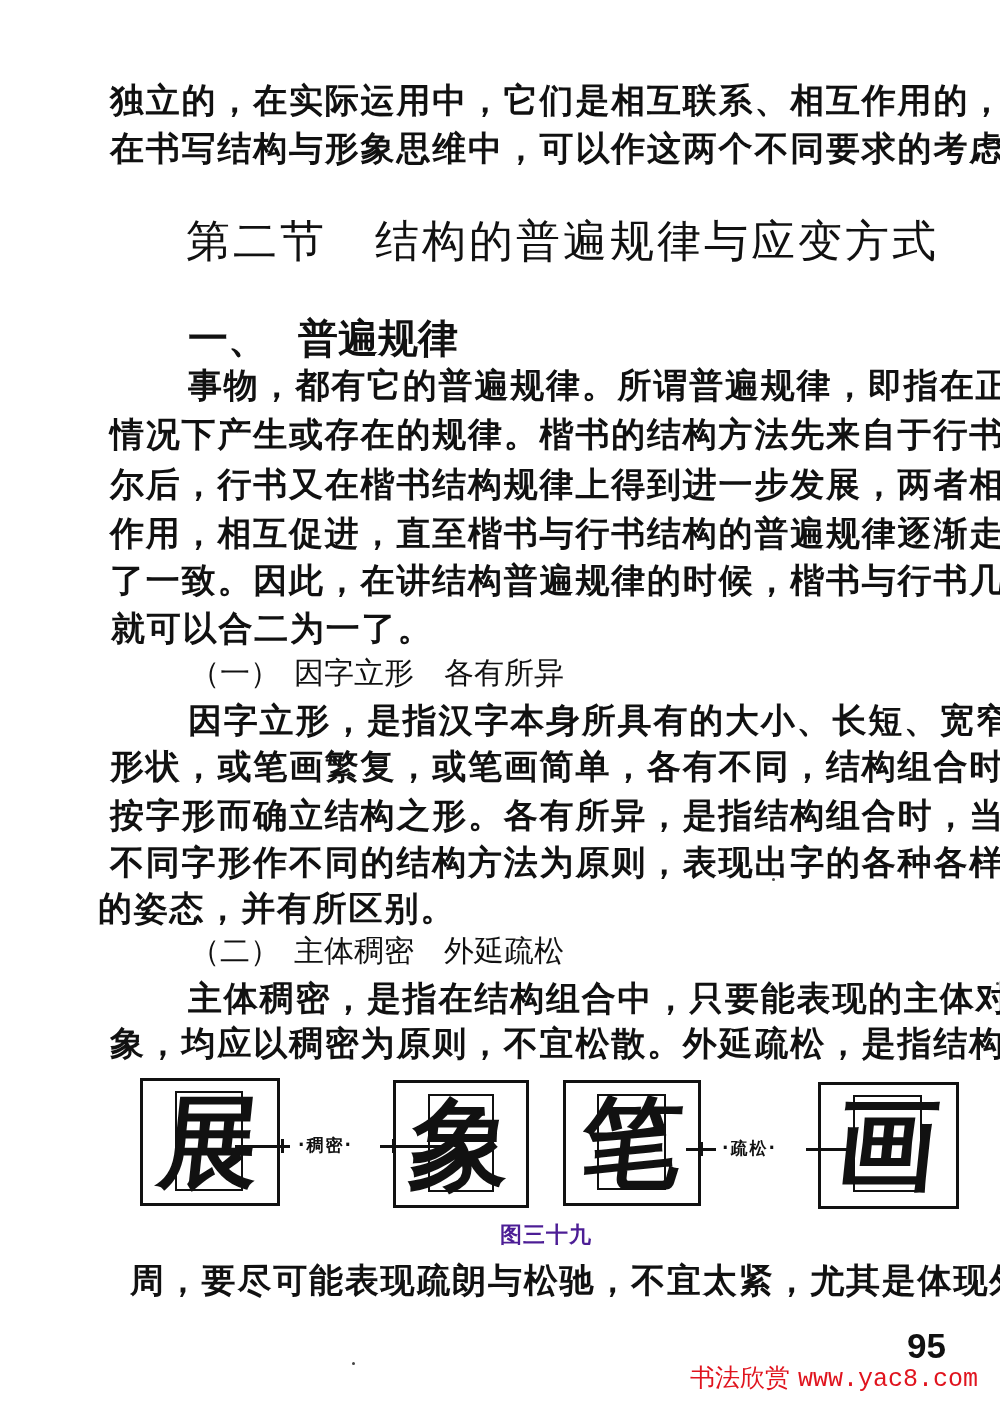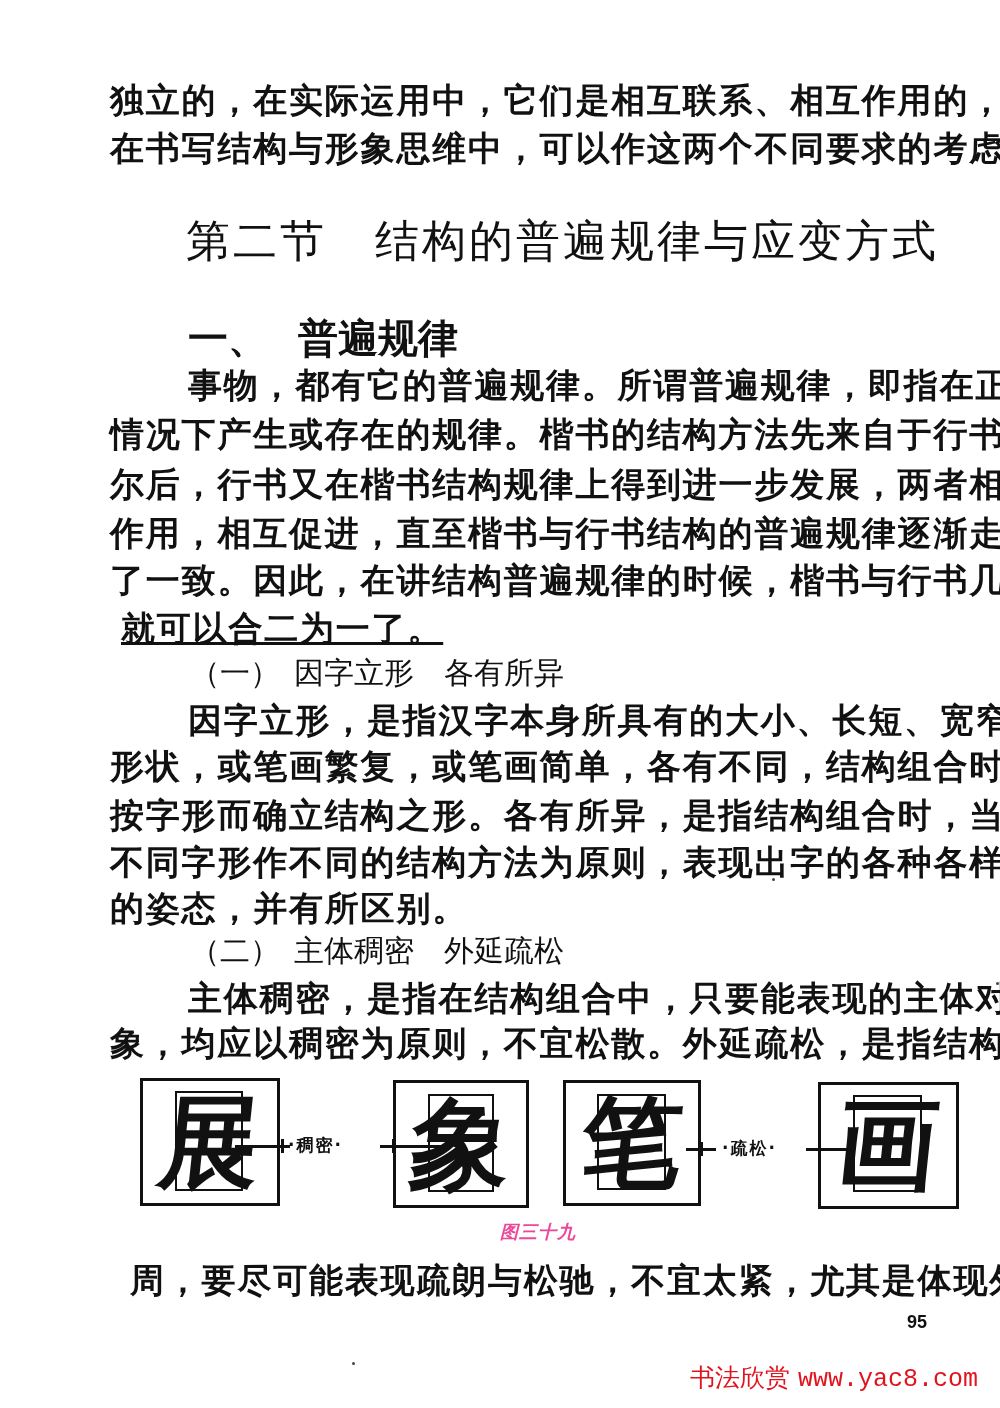--- a/index.html
+++ b/index.html
@@ -81,32 +81,32 @@
     }
     .fig-label {
       position: absolute;
       font-size: 17px;
       font-weight: bold;
       white-space: nowrap;
       letter-spacing: 2px;
     }
     .fig-caption {
       position: absolute;
-      font-size: 18px;
+      font-size: 22px;
       font-weight: bold;
       white-space: nowrap;
       letter-spacing: 1px;
-      color: #ec4899;
-      font-style: italic;
+      color: #4c1d95;
     }
     .page-number {
       position: absolute;
       font-family: "Liberation Sans", sans-serif;
-      font-size: 18px;
-      font-weight: bold;
+      font-size: 35px;
+      font-weight: bold;
+      margin-top: 14px;
     }
     .watermark {
       position: absolute;
       white-space: nowrap;
       color: #e0141e;
       font-size: 25px;
       font-family: "DejaVu Serif", serif;
     }
     .watermark .url {
       font-family: "Liberation Mono", monospace;
@@ -132,48 +132,48 @@
 
 <div class="heading" style="left:188px; top:318px;">
   <span>一、</span><span class="gap" style="width:30px;"></span><span>普遍规律</span>
 </div>
 
 <div class="line" style="left:188px; top:365px;">事物，都有它的普遍规律。所谓普遍规律，即指在正常</div>
 <div class="line" style="left:110px; top:414px;">情况下产生或存在的规律。楷书的结构方法先来自于行书，</div>
 <div class="line" style="left:110px; top:464px;">尔后，行书又在楷书结构规律上得到进一步发展，两者相互</div>
 <div class="line" style="left:110px; top:513px;">作用，相互促进，直至楷书与行书结构的普遍规律逐渐走向</div>
 <div class="line" style="left:110px; top:560px;">了一致。因此，在讲结构普遍规律的时候，楷书与行书几乎</div>
-<div class="line" style="left:121px; top:608px;text-decoration:underline;">就可以合二为一了。</div>
+<div class="line" style="left:111px; top:608px;">就可以合二为一了。</div>
 
 <div class="subheading" style="left:190px; top:655px;">
   <span>（一）</span><span class="gap" style="width:14px;"></span><span>因字立形</span><span class="gap" style="width:30px;"></span><span>各有所异</span>
 </div>
 
 <div class="line" style="left:188px; top:700px;">因字立形，是指汉字本身所具有的大小、长短、宽窄等</div>
 <div class="line" style="left:110px; top:746px;">形状，或笔画繁复，或笔画简单，各有不同，结构组合时，要</div>
 <div class="line" style="left:110px; top:795px;">按字形而确立结构之形。各有所异，是指结构组合时，当以</div>
 <div class="line" style="left:110px; top:842px;">不同字形作不同的结构方法为原则，表现出字的各种各样</div>
-<div class="line" style="left:110px; top:888px;">的姿态，并有所区别。</div>
+<div class="line" style="left:98px; top:888px;">的姿态，并有所区别。</div>
 
 <div class="subheading" style="left:190px; top:933px;text-align:center;">
   <span>（二）</span><span class="gap" style="width:14px;"></span><span>主体稠密</span><span class="gap" style="width:30px;"></span><span>外延疏松</span>
 </div>
 
 <div class="line" style="left:188px; top:978px;">主体稠密，是指在结构组合中，只要能表现的主体对</div>
 <div class="line" style="left:110px; top:1023px;">象，均应以稠密为原则，不宜松散。外延疏松，是指结构的四</div>
 
 <div>
 
   <div class="fig-box" style="left:140px; top:1078px; width:140px; height:128px;"></div>
   <div class="fig-inner" style="left:175px; top:1091px; width:68px; height:100px;"></div>
   <div class="fig-char" style="left:150px; top:1092px; width:120px;">展</div>
 
   <div class="fig-hline" style="left:235px; top:1145px; width:55px;"></div>
   <div class="fig-tick" style="left:281px; top:1139px;"></div>
-  <div class="fig-label" style="left:288px; top:1134px;">·稠密·</div>
+  <div class="fig-label" style="left:298px; top:1134px;">·稠密·</div>
   <div class="fig-hline" style="left:380px; top:1145px; width:65px;"></div>
   <div class="fig-tick" style="left:392px; top:1139px;"></div>
 
   <div class="fig-box" style="left:393px; top:1080px; width:136px; height:128px;"></div>
   <div class="fig-inner" style="left:428px; top:1094px; width:66px; height:98px;"></div>
   <div class="fig-char" style="left:401px; top:1094px; width:120px;">象</div>
 
   <div class="fig-box" style="left:563px; top:1080px; width:138px; height:126px;"></div>
   <div class="fig-inner" style="left:597px; top:1094px; width:69px; height:96px;"></div>
   <div class="fig-char" style="left:572px; top:1092px; width:120px;">笔</div>

